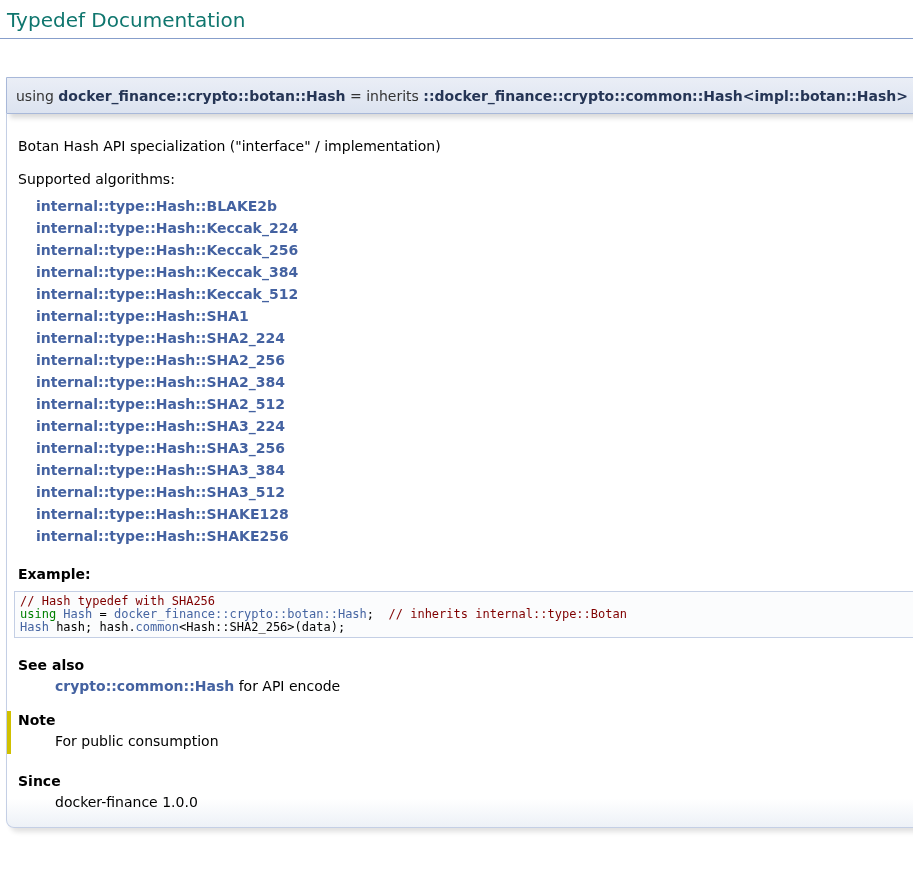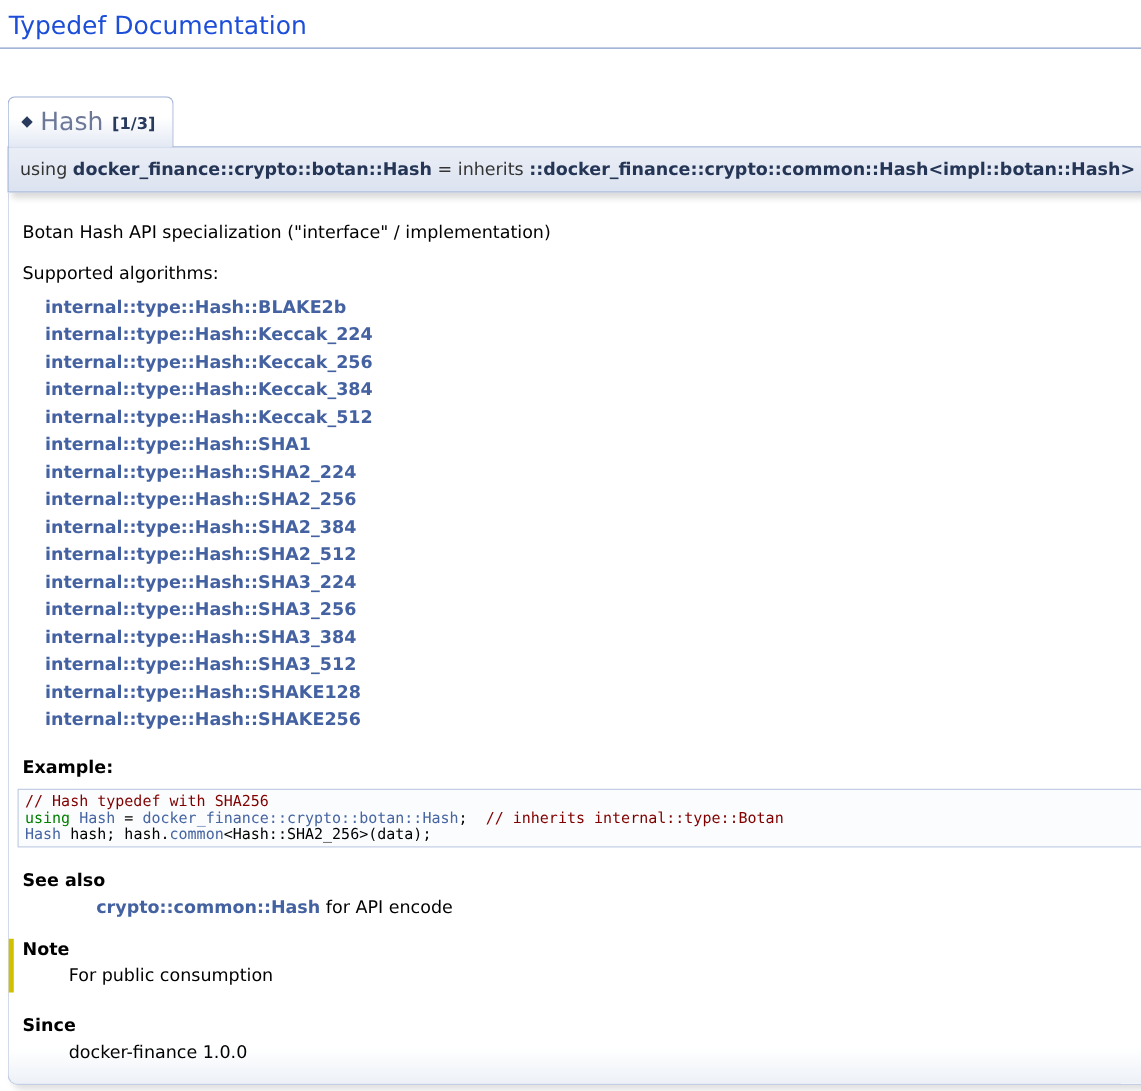--- a/index.html
+++ b/index.html
@@ -11,21 +11,21 @@
     font-size: 14px;
     color: #000000;
   }
 
   
   h1.groupheader {
     margin: 0;
     padding: 8px 0 6px 7px;
     font-size: 20px;
     font-weight: 400;
-    color: #1d4ed8;
+    color: #0f766e;
     border-bottom: 1px solid #879ECB;
   }
 
   
   .memwrap { margin: 38px 0 0 6px; }
 
   .memtitle {
     display: inline-block;
     position: relative;
     z-index: 2;
@@ -108,21 +108,20 @@
     padding: 1px 0 5px 6px;
     border-left: 4px solid #D0C000;
   }
   dl.note dd { margin-left: 38px; }
   dl.since   { margin-top: 19px; }
 
   .seelink {
     font-weight: bold;
     color: #4462A1;
     cursor: pointer;
-    margin-left: 22px;
   }
 
   
   .fragment {
     margin: 9px 0 4px -3px;
     border: 1px solid #C4CFE5;
     background: #FBFCFD;
     padding: 3px 5px;
     font-family: "DejaVu Sans Mono", "Liberation Mono", monospace;
     font-size: 12px;
@@ -134,23 +133,20 @@
   .tok-link    { color: #4665A2; cursor: pointer; }
   .tok-plain   { color: #000000; }
 </style>
 </head>
 <body>
 
 <h1 class="groupheader">Typedef Documentation</h1>
 
 <div class="memwrap">
 
-  <div class="memtitle">
-    <span class="permalink">◆</span><span class="memtitle-name">Hash</span><span class="overload">[1/3]</span>
-  </div>
 
   <div class="memitem">
 
     <div class="memproto">
       <span>using</span>
       <b class="memname">docker_finance::crypto::botan::Hash</b>
       <span>= inherits</span>
       <b class="memname">::docker_finance::crypto::common::Hash&lt;impl::botan::Hash&gt;</b>
     </div>
 

